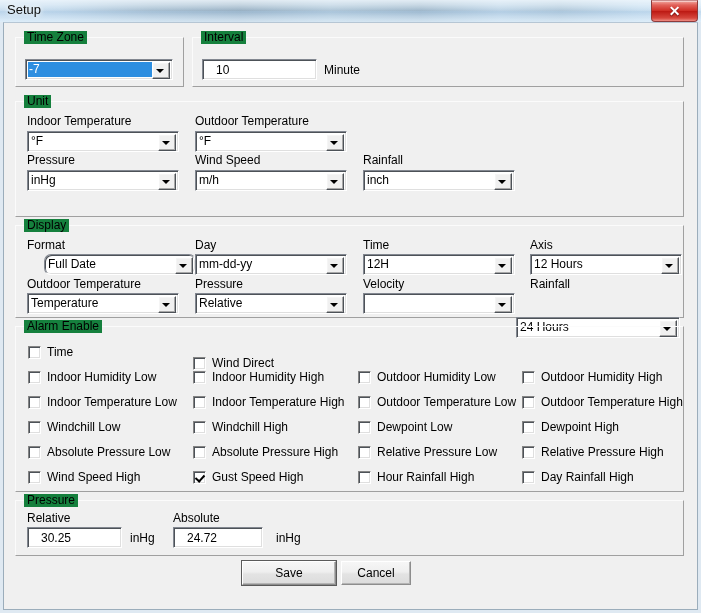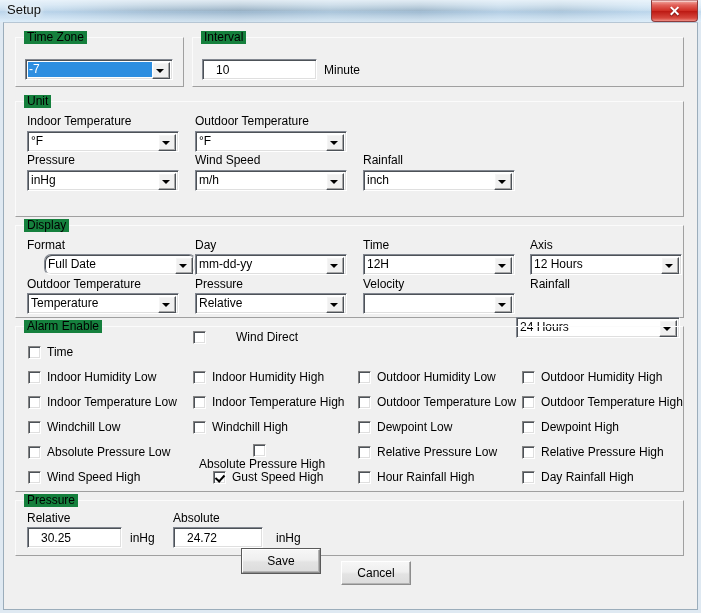--- a/index.html
+++ b/index.html
@@ -374,21 +374,21 @@
     </div>
 
     <div class="groupbox" style="left:11px; top:303px; width:669px; height:166px;">
       <div class="gb-inner"></div>
       <div class="gb-title">Alarm Enable</div>
 
       <div class="cb" style="left:12px; top:17px;">
         <span class="box"></span>
         <span class="cb-label">Time</span>
       </div>
-      <div class="cb" style="left:177px; top:2px;gap:24px;">
+      <div class="cb" style="left:177px; top:28px;">
         <span class="box"></span>
         <span class="cb-label">Wind Direct</span>
       </div>
 
       <div class="cb" style="left:12px; top:42px;">
         <span class="box"></span>
         <span class="cb-label">Indoor Humidity Low</span>
       </div>
       <div class="cb" style="left:342px; top:42px;">
         <span class="box"></span>
@@ -434,38 +434,38 @@
       </div>
       <div class="cb" style="left:506px; top:92px;">
         <span class="box"></span>
         <span class="cb-label">Dewpoint High</span>
       </div>
 
       <div class="cb" style="left:12px; top:117px;">
         <span class="box"></span>
         <span class="cb-label">Absolute Pressure Low</span>
       </div>
-      <div class="cb" style="left:177px; top:117px;flex-direction:column;">
+      <div class="cb" style="left:177px; top:117px;">
         <span class="box"></span>
         <span class="cb-label">Absolute Pressure High</span>
       </div>
       <div class="cb" style="left:342px; top:117px;">
         <span class="box"></span>
         <span class="cb-label">Relative Pressure Low</span>
       </div>
       <div class="cb" style="left:506px; top:117px;">
         <span class="box"></span>
         <span class="cb-label">Relative Pressure High</span>
       </div>
 
       <div class="cb" style="left:12px; top:142px;">
         <span class="box"></span>
         <span class="cb-label">Wind Speed High</span>
       </div>
-      <div class="cb" style="left:177px; top:142px;margin-left:20px;">
+      <div class="cb" style="left:177px; top:142px;">
         <span class="box checked"></span>
         <span class="cb-label">Gust Speed High</span>
       </div>
       <div class="cb" style="left:342px; top:142px;">
         <span class="box"></span>
         <span class="cb-label">Hour Rainfall High</span>
       </div>
       <div class="cb" style="left:506px; top:142px;">
         <span class="box"></span>
         <span class="cb-label">Day Rainfall High</span>
@@ -478,17 +478,17 @@
 
       <div class="fl" style="left:11px; top:10px;">Relative</div>
       <input class="textin" style="left: 11px; top: 26px; width: 95px;" type="text" value="30.25">
       <div class="unit-lbl" style="left:114px; top:30px;">inHg</div>
 
       <div class="fl" style="left:157px; top:10px;">Absolute</div>
       <input class="textin" style="left: 157px; top: 26px; width: 90px;" type="text" value="24.72">
       <div class="unit-lbl" style="left:260px; top:30px;">inHg</div>
     </div>
 
-    <div class="pbtn default" style="left:238px; top:526px; width:78px;">Save</div>
+    <div class="pbtn default" style="left:238px; top:538px; width:94px;">Save</div>
     <div class="pbtn" style="left:337px; top:538px; width:70px;">Cancel</div>
 
   </div>
 </div>
 
 </body></html>

